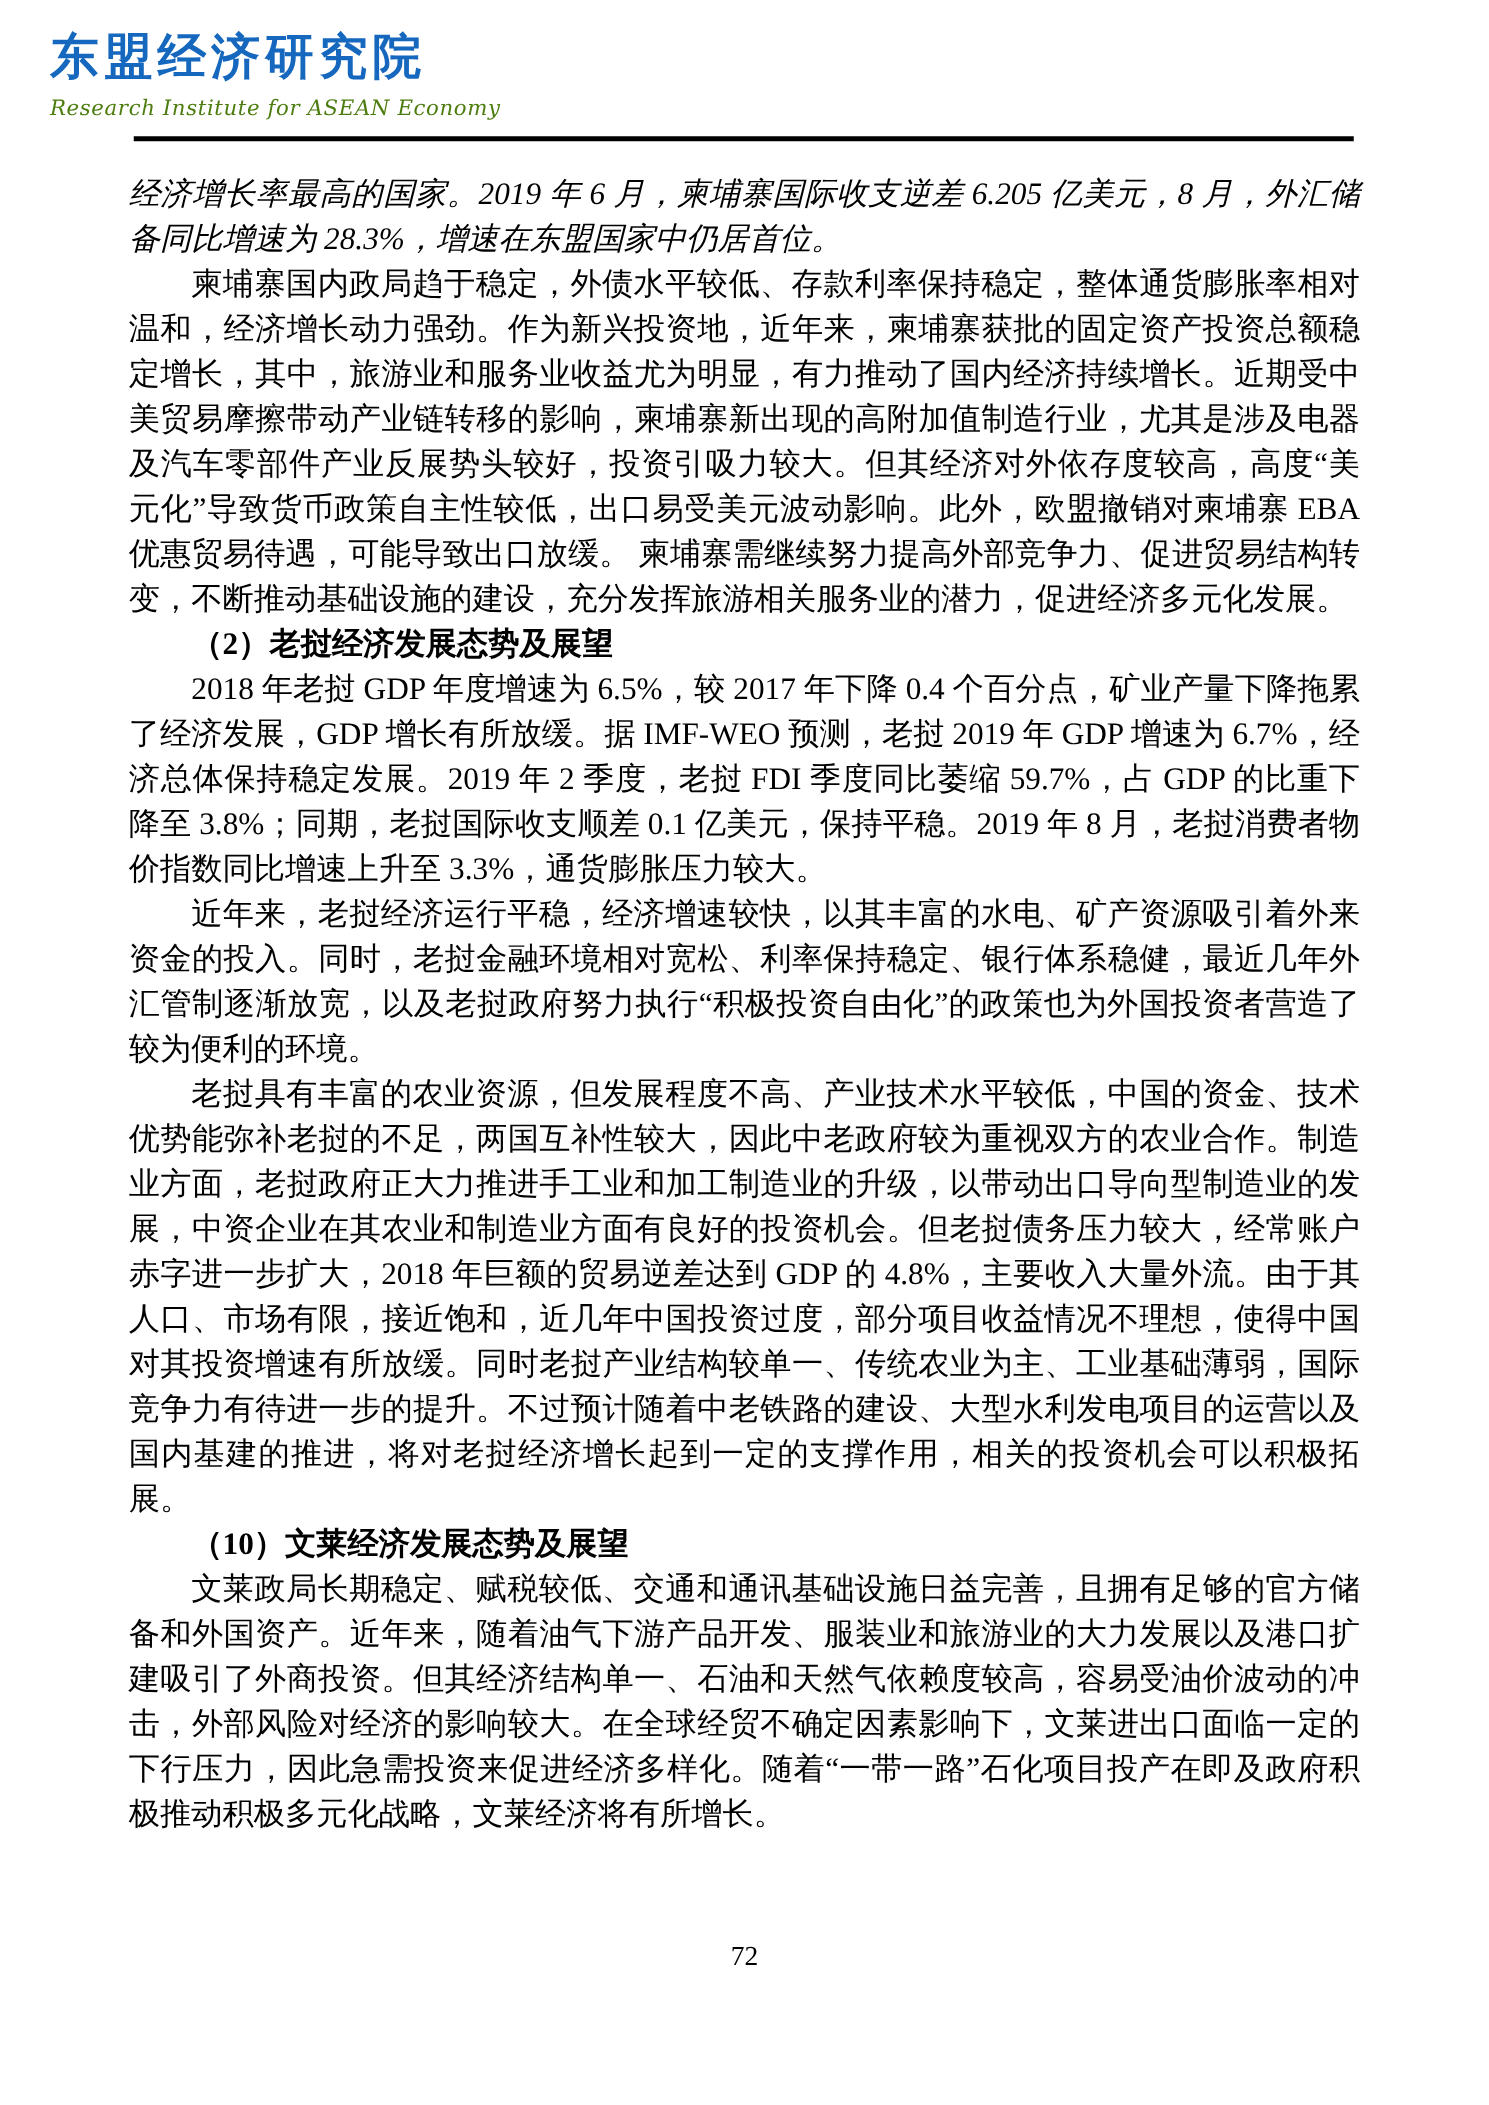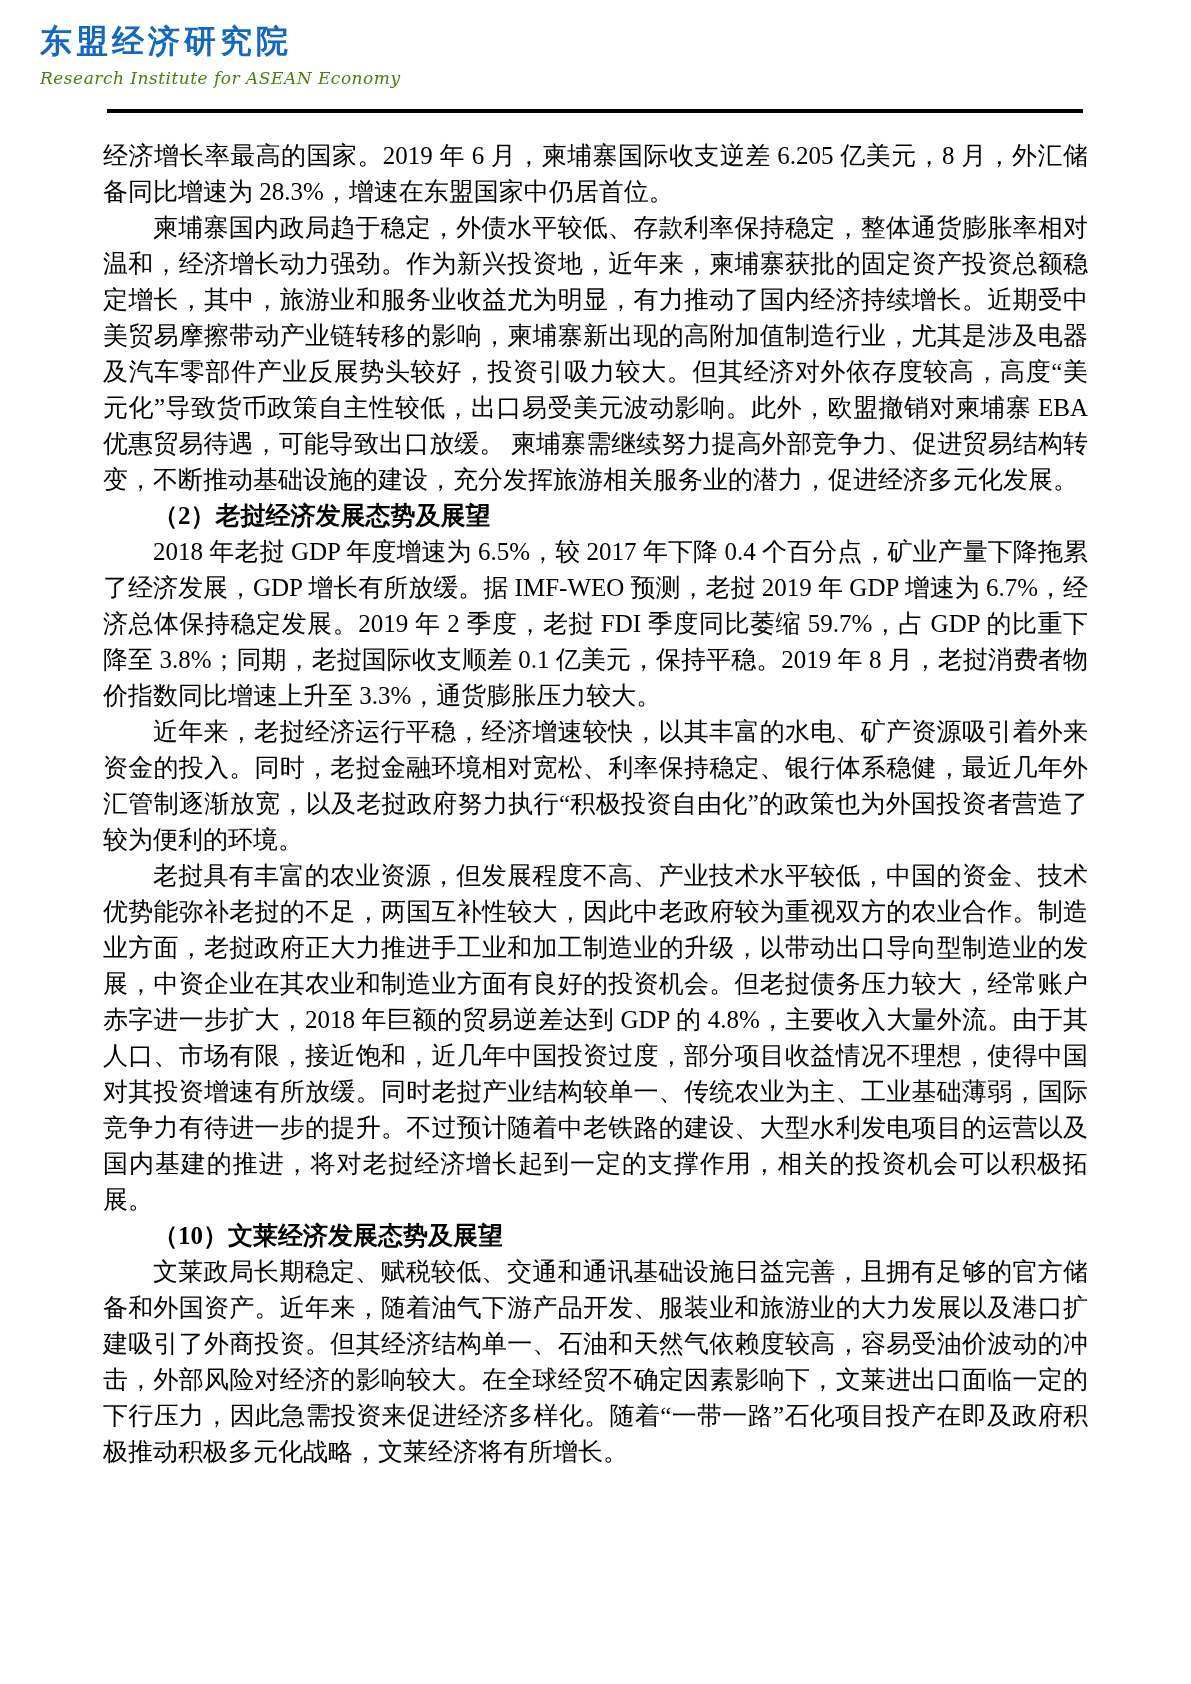--- a/index.html
+++ b/index.html
@@ -12,21 +12,21 @@
     overflow: hidden;
     font-family: "Liberation Serif", "DejaVu Serif", serif;
     color: #000000;
   }
 
   
   .header { position: absolute; left: 40px; top: 22px; }
   .org-zh {
     font-family: "DejaVu Serif", "Liberation Serif", serif;
     font-weight: bold;
-    font-size: 32px;
+    font-size: 39px;
     letter-spacing: 4px;
     color: #1668BE;
     line-height: 1.2;
   }
   .org-en {
     font-family: "DejaVu Serif", "Liberation Serif", serif;
     font-style: italic;
     font-size: 17px;
     color: #4d7c0f;
     margin-top: 8px;
@@ -46,21 +46,21 @@
     position: absolute;
     left: 103px;
     top: 138px;
     width: 985px;
     font-size: 25px;
     line-height: 36px;
     text-align: justify;
     color: #000000;
   }
   .content p { text-indent: 2em; }
-  .content p.noindent { text-indent: 0; }
+  .content p.noindent { text-indent: 0; font-style: italic; }
   .content p.heading { font-weight: bold; }
 
   
   .footer {
     position: absolute;
     left: 0;
     top: 1552px;
     width: 100%;
     text-align: center;
     font-size: 22px;
@@ -82,14 +82,15 @@
     <p class="noindent">经济增长率最高的国家。2019 年 6 月，柬埔寨国际收支逆差 6.205 亿美元，8 月，外汇储备同比增速为 28.3%，增速在东盟国家中仍居首位。</p>
     <p>柬埔寨国内政局趋于稳定，外债水平较低、存款利率保持稳定，整体通货膨胀率相对温和，经济增长动力强劲。作为新兴投资地，近年来，柬埔寨获批的固定资产投资总额稳定增长，其中，旅游业和服务业收益尤为明显，有力推动了国内经济持续增长。近期受中美贸易摩擦带动产业链转移的影响，柬埔寨新出现的高附加值制造行业，尤其是涉及电器及汽车零部件产业反展势头较好，投资引吸力较大。但其经济对外依存度较高，高度“美元化”导致货币政策自主性较低，出口易受美元波动影响。此外，欧盟撤销对柬埔寨 EBA 优惠贸易待遇，可能导致出口放缓。 柬埔寨需继续努力提高外部竞争力、促进贸易结构转变，不断推动基础设施的建设，充分发挥旅游相关服务业的潜力，促进经济多元化发展。</p>
     <p class="heading">（2）老挝经济发展态势及展望</p>
     <p>2018 年老挝 GDP 年度增速为 6.5%，较 2017 年下降 0.4 个百分点，矿业产量下降拖累了经济发展，GDP 增长有所放缓。据 IMF-WEO 预测，老挝 2019 年 GDP 增速为 6.7%，经济总体保持稳定发展。2019 年 2 季度，老挝 FDI 季度同比萎缩 59.7%，占 GDP 的比重下降至 3.8%；同期，老挝国际收支顺差 0.1 亿美元，保持平稳。2019 年 8 月，老挝消费者物价指数同比增速上升至 3.3%，通货膨胀压力较大。</p>
     <p>近年来，老挝经济运行平稳，经济增速较快，以其丰富的水电、矿产资源吸引着外来资金的投入。同时，老挝金融环境相对宽松、利率保持稳定、银行体系稳健，最近几年外汇管制逐渐放宽，以及老挝政府努力执行“积极投资自由化”的政策也为外国投资者营造了较为便利的环境。</p>
     <p>老挝具有丰富的农业资源，但发展程度不高、产业技术水平较低，中国的资金、技术优势能弥补老挝的不足，两国互补性较大，因此中老政府较为重视双方的农业合作。制造业方面，老挝政府正大力推进手工业和加工制造业的升级，以带动出口导向型制造业的发展，中资企业在其农业和制造业方面有良好的投资机会。但老挝债务压力较大，经常账户赤字进一步扩大，2018 年巨额的贸易逆差达到 GDP 的 4.8%，主要收入大量外流。由于其人口、市场有限，接近饱和，近几年中国投资过度，部分项目收益情况不理想，使得中国对其投资增速有所放缓。同时老挝产业结构较单一、传统农业为主、工业基础薄弱，国际竞争力有待进一步的提升。不过预计随着中老铁路的建设、大型水利发电项目的运营以及国内基建的推进，将对老挝经济增长起到一定的支撑作用，相关的投资机会可以积极拓展。</p>
     <p class="heading">（10）文莱经济发展态势及展望</p>
     <p>文莱政局长期稳定、赋税较低、交通和通讯基础设施日益完善，且拥有足够的官方储备和外国资产。近年来，随着油气下游产品开发、服装业和旅游业的大力发展以及港口扩建吸引了外商投资。但其经济结构单一、石油和天然气依赖度较高，容易受油价波动的冲击，外部风险对经济的影响较大。在全球经贸不确定因素影响下，文莱进出口面临一定的下行压力，因此急需投资来促进经济多样化。随着“一带一路”石化项目投产在即及政府积极推动积极多元化战略，文莱经济将有所增长。</p>
   </div>
 
+  <div class="footer">72</div>
 
 </div>
 
 </body></html>

